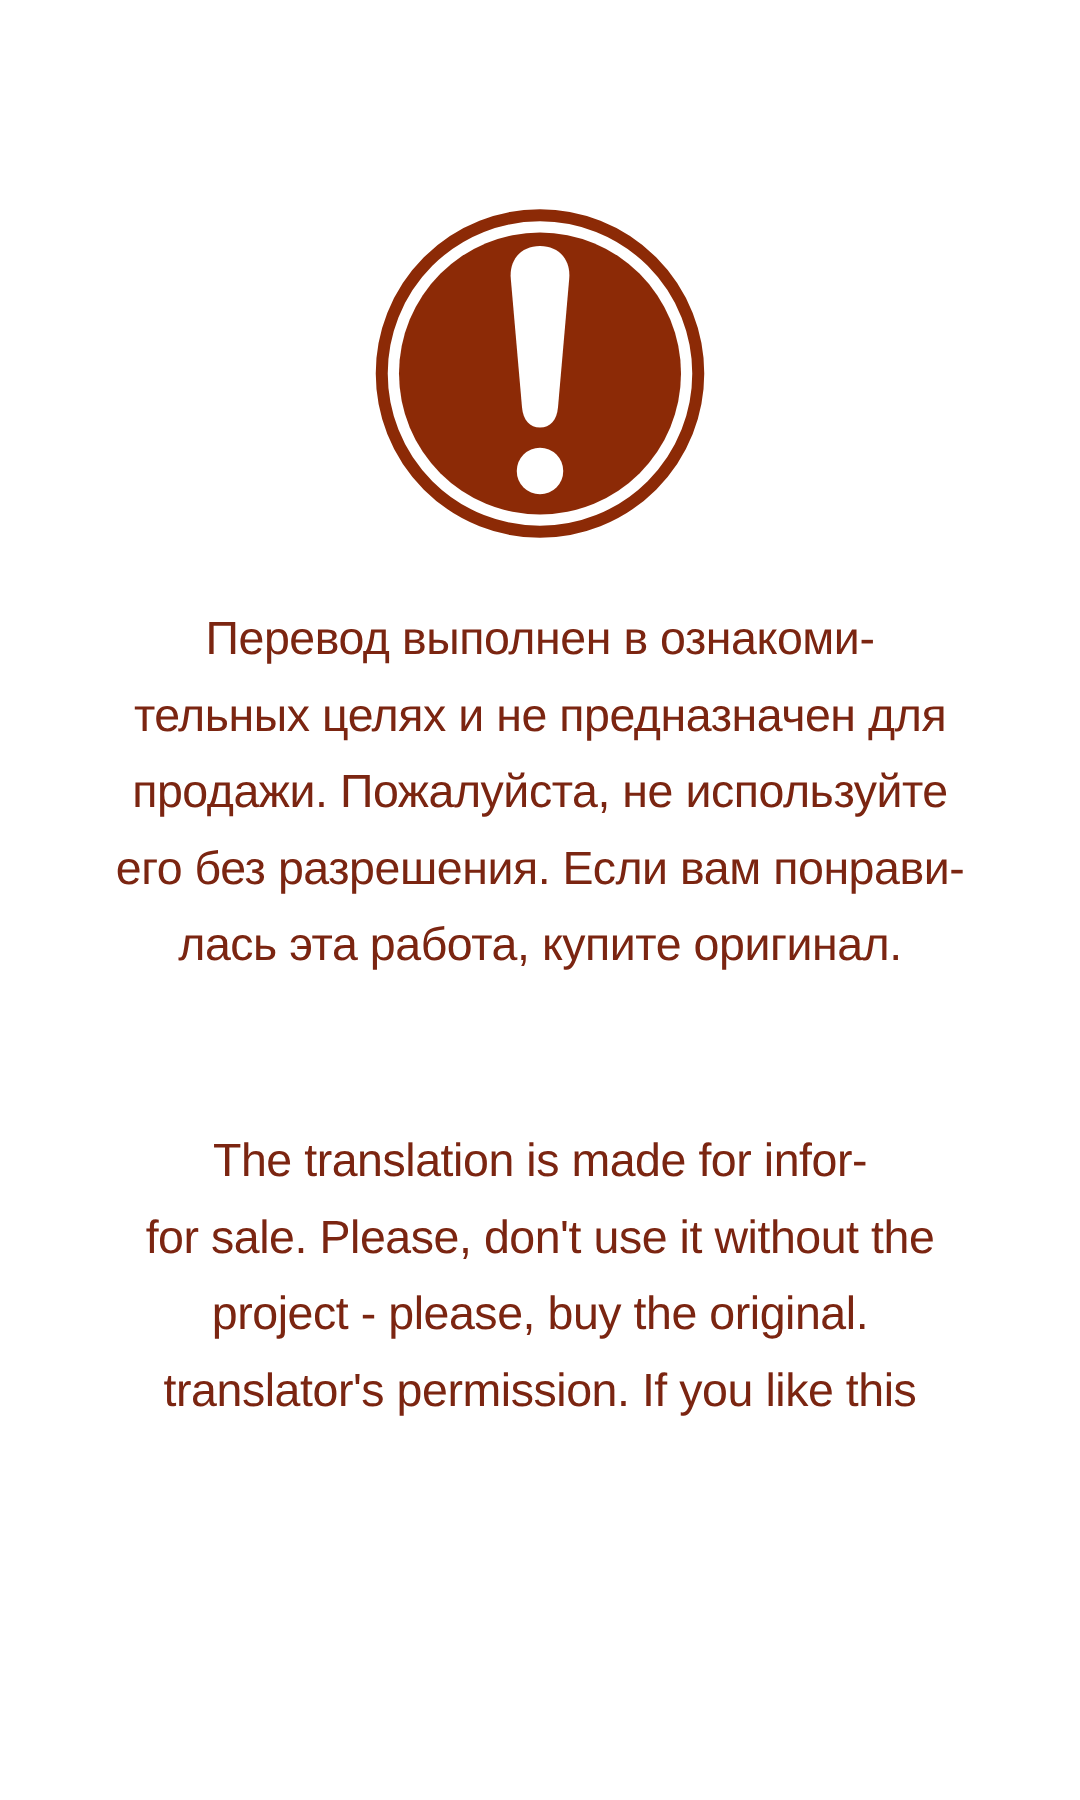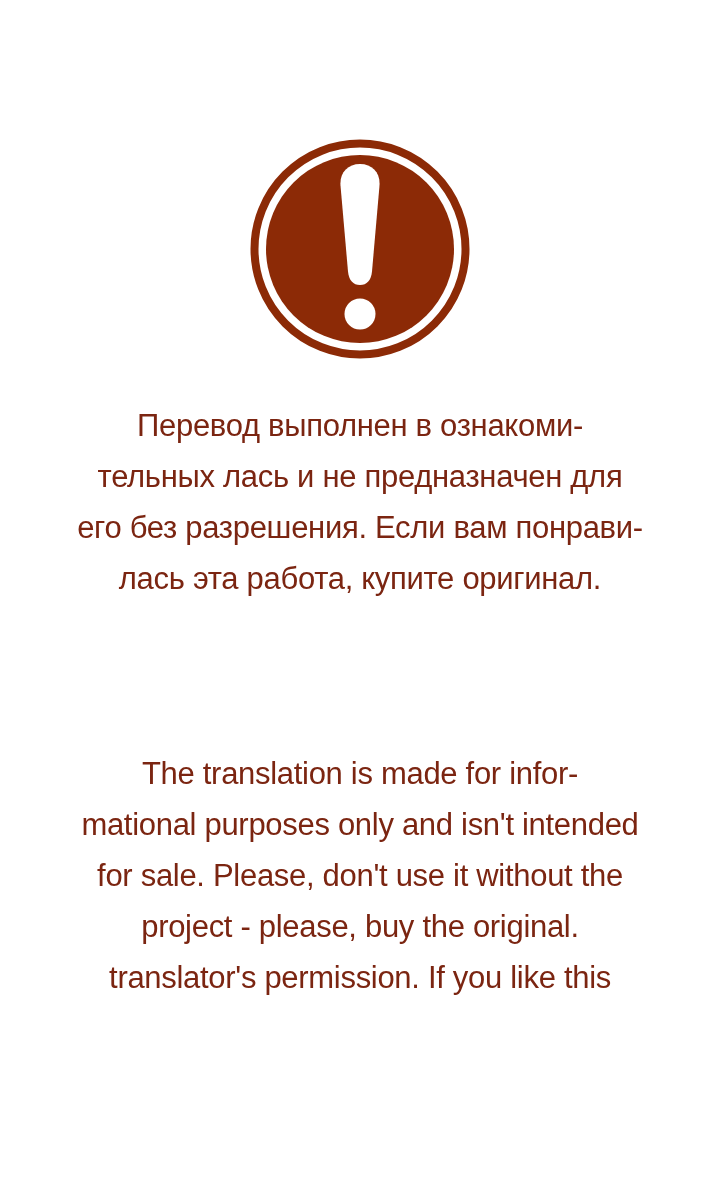--- a/index.html
+++ b/index.html
@@ -49,26 +49,26 @@
     <svg viewBox="0 0 220 220" width="220" height="220">
       <circle cx="110" cy="110" r="105.5" fill="none" stroke="#8c2a06" stroke-width="8"></circle>
       <circle cx="110" cy="110" r="94" fill="#8c2a06"></circle>
       <path d="M110 25 c 12.5 0 20.5 9 19.5 21.5 l -7.5 86 c -0.8 8.8 -5.2 13.5 -12 13.5 s -11.2 -4.7 -12 -13.5 l -7.5 -86 C 89.5 34 97.5 25 110 25 z" fill="#ffffff"></path>
       <circle cx="110" cy="175" r="15.5" fill="#ffffff"></circle>
     </svg>
   </div>
 
   <div class="text-block ru-block">
     <div class="line">Перевод выполнен в ознакоми-</div>
-    <div class="line">тельных лась и не предназначен для</div>
+    <div class="line">тельных целях и не предназначен для</div>
+    <div class="line">продажи. Пожалуйста, не используйте</div>
     <div class="line">его без разрешения. Если вам понрави-</div>
     <div class="line">лась эта работа, купите оригинал.</div>
   </div>
 
   <div class="text-block en-block">
     <div class="line">The translation is made for infor-</div>
-    <div class="line">mational purposes only and isn't intended</div>
     <div class="line">for sale. Please, don't use it without the</div>
     <div class="line">project - please, buy the original.</div>
     <div class="line">translator's permission. If you like this</div>
   </div>
 
 </div>
 
 </body></html>

